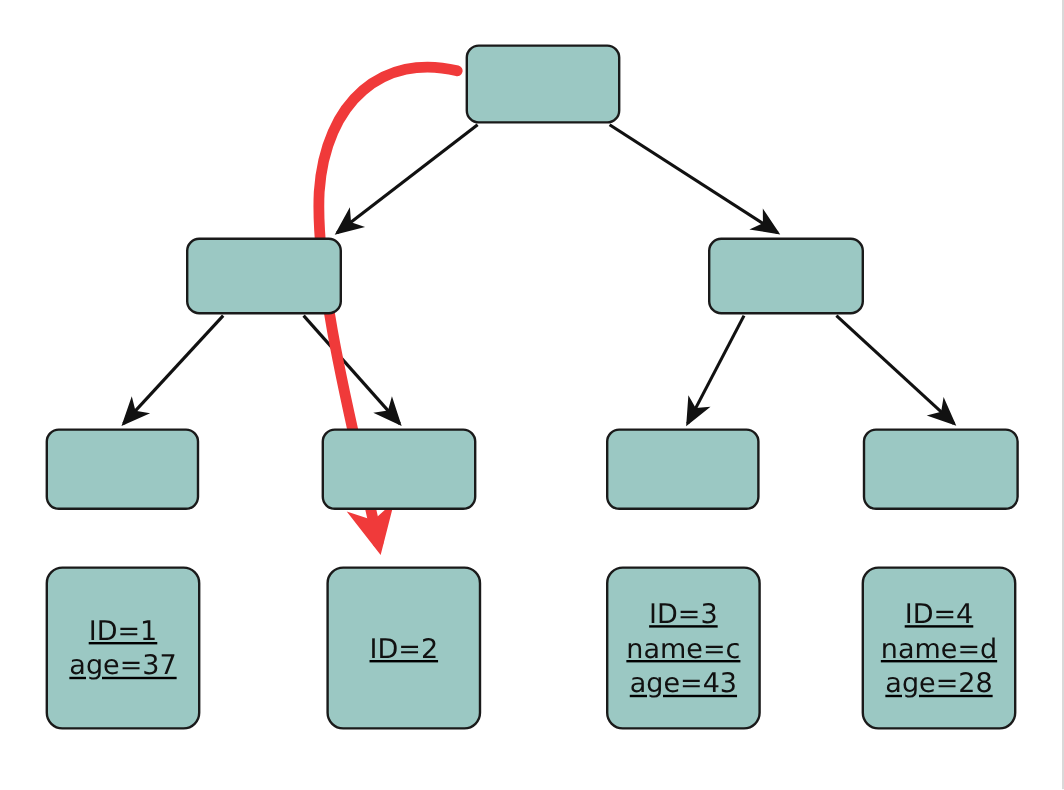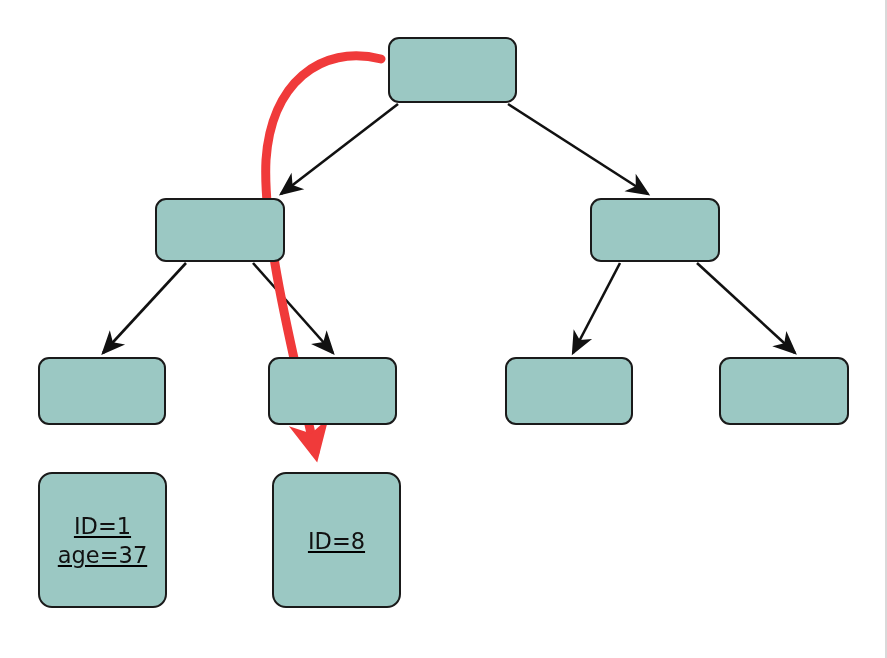--- a/index.html
+++ b/index.html
@@ -95,17 +95,27 @@
   <div class="node index" id="node-leaf-1" style="left: 38px; top: 357px; width: 128px; height: 68px; background: rgb(155, 200, 195); border-color: rgb(26, 26, 26);"></div>
   <div class="node index" id="node-leaf-2" style="left: 268px; top: 357px; width: 129px; height: 68px; background: rgb(155, 200, 195); border-color: rgb(26, 26, 26);"></div>
   <div class="node index" id="node-leaf-3" style="left: 505px; top: 357px; width: 128px; height: 68px; background: rgb(155, 200, 195); border-color: rgb(26, 26, 26);"></div>
   <div class="node index" id="node-leaf-4" style="left: 719px; top: 357px; width: 130px; height: 68px; background: rgb(155, 200, 195); border-color: rgb(26, 26, 26);"></div>
 
   <div class="node data" id="record-1" style="left: 38px; top: 472px; width: 129px; height: 136px; background: rgb(155, 200, 195); border-color: rgb(26, 26, 26);">
     <span class="line">ID=1</span>
     <span class="line">age=37</span>
   </div>
   <div class="node data" id="record-2" style="left: 272px; top: 472px; width: 129px; height: 136px; background: rgb(155, 200, 195); border-color: rgb(26, 26, 26);">
-    <span class="line">ID=8</span>
+    <span class="line">ID=2</span>
+  </div>
+  <div class="node data" id="record-3" style="left: 505px; top: 472px; width: 129px; height: 136px; background: rgb(155, 200, 195); border-color: rgb(26, 26, 26);">
+    <span class="line">ID=3</span>
+    <span class="line">name=c</span>
+    <span class="line">age=43</span>
+  </div>
+  <div class="node data" id="record-4" style="left: 718px; top: 472px; width: 129px; height: 136px; background: rgb(155, 200, 195); border-color: rgb(26, 26, 26);">
+    <span class="line">ID=4</span>
+    <span class="line">name=d</span>
+    <span class="line">age=28</span>
   </div>
 
   <div class="edge-right-shadow"></div>
 </div>
 
 </body></html>

